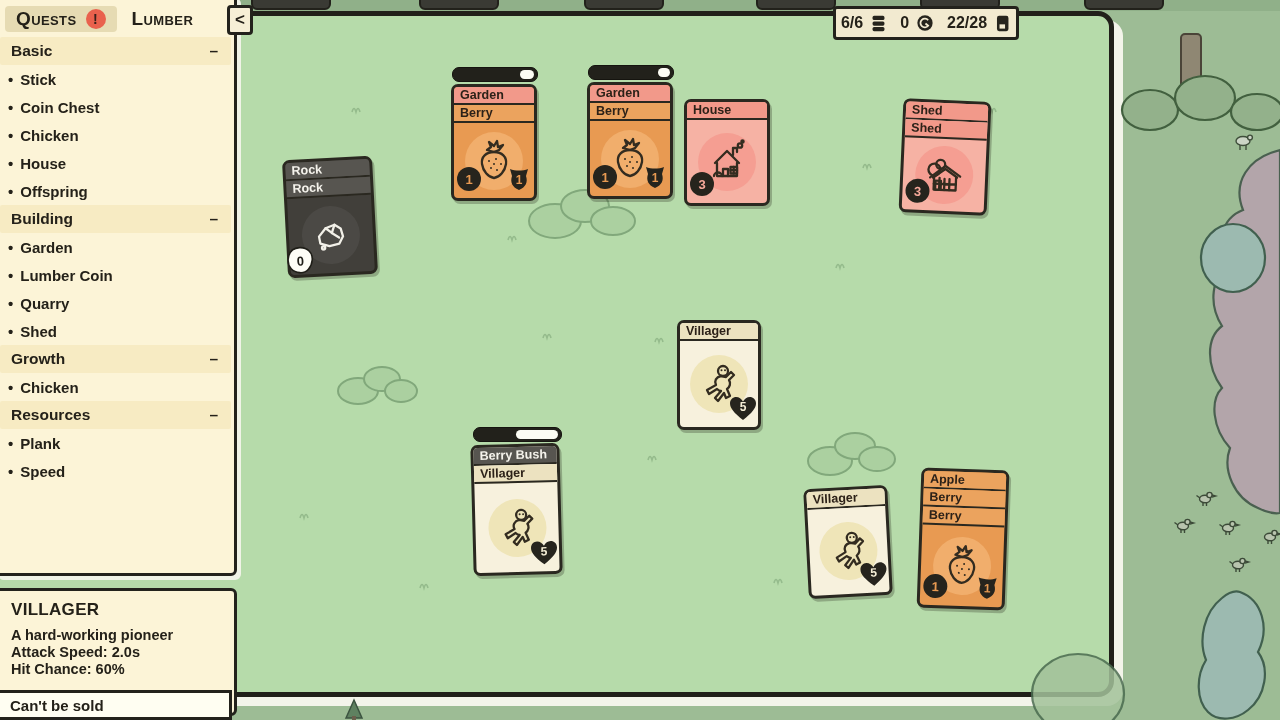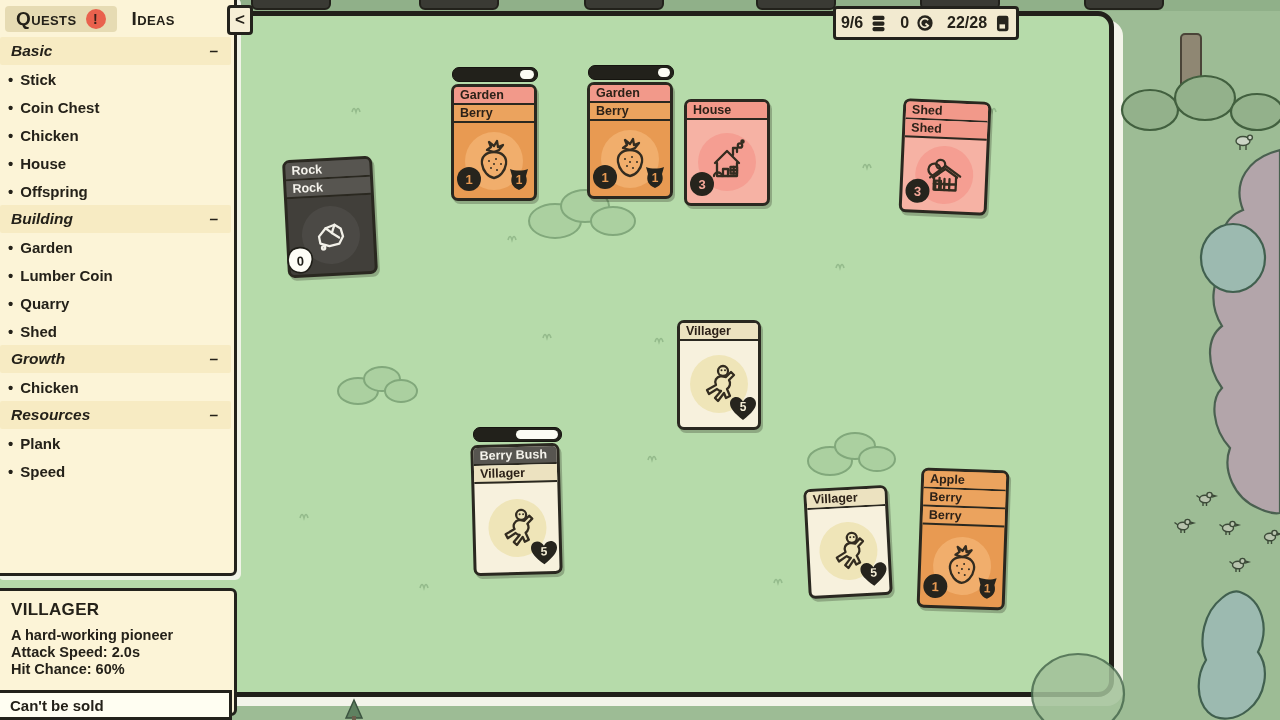--- a/index.html
+++ b/index.html
@@ -41,21 +41,21 @@
   #sidebar{position:absolute;left:-6px;top:-6px;width:243px;height:582px;background:#fcf4d7;
            border:3px solid #23221c;border-radius:6px;box-shadow:4px 4px 0 0 rgba(243,244,234,.95);
            z-index:7;box-sizing:border-box;}
   #tabs{display:flex;align-items:center;gap:4px;padding:9px 4px 5px 8px;}
   .tab{font-size:19px;font-variant:small-caps;letter-spacing:.4px;display:flex;align-items:center;
        gap:9px;padding:2px 11px;border-radius:4px;cursor:default;}
   .tab.active{background:#e6dbb3;}
   .alert{width:20px;height:20px;border-radius:50%;background:#e9614d;color:#38201a;font-size:14px;
          line-height:20px;text-align:center;font-variant:normal;}
   .sect{height:28px;background:#f7ebc3;display:flex;justify-content:space-between;align-items:center;
-        padding:0 13px 0 11px;font-size:15.5px;margin:0 3px;border-radius:2px;font-style:italic;}
+        padding:0 13px 0 11px;font-size:15.5px;margin:0 3px;border-radius:2px;}
   .item{height:28px;display:flex;align-items:center;padding-left:11px;font-size:15px;}
   .item .bullet{margin-right:7px;}
   #collapse-btn{position:absolute;left:227px;top:5px;width:26px;height:30px;background:#f6efd6;
                 border:3px solid #23221c;border-radius:4px;font-size:17px;display:flex;align-items:center;
                 justify-content:center;z-index:8;box-sizing:border-box;}
   
   #info{position:absolute;left:-6px;top:588px;width:243px;height:128px;background:#fcf4d7;
         border:3px solid #23221c;border-radius:6px;z-index:7;box-sizing:border-box;}
   #info .title{font-size:17px;padding:9px 12px 3px 14px;letter-spacing:.3px;}
   #info .desc{font-size:14.5px;padding:4px 12px 0 14px;font-weight:700;}
@@ -376,21 +376,21 @@
     <text x="13" y="18" text-anchor="middle" font-size="13" font-weight="bold" fill="#e89a52" font-family="Liberation Sans,sans-serif">1</text>
           </svg></div>
         <div class="badge" style="right: 2px; bottom: 2px;"><svg width="26" height="26" viewBox="0 0 26 26">
     <path d="M4 3 C9 5 17 5 22 3 L20 10 C22 16 20 21 13 24 C6 21 4 16 6 10 Z" fill="#26241d"></path>
     <text x="13" y="17.5" text-anchor="middle" font-size="12" font-weight="bold" fill="#e89a52" font-family="Liberation Sans,sans-serif">1</text>
           </svg></div>
       </div>
     </div>
 
   <div id="hud">
-    <span>9/6</span>
+    <span>6/6</span>
     <svg width="17" height="19" viewBox="0 0 20 22">
       <rect x="3" y="2" width="14" height="5" rx="1.8" fill="#26241d"></rect>
       <rect x="3" y="8.5" width="14" height="5" rx="1.8" fill="#26241d"></rect>
       <rect x="3" y="15" width="14" height="5" rx="1.8" fill="#26241d"></rect>
     </svg>
     <span style="margin-left:6px;">0</span>
     <svg width="18" height="18" viewBox="0 0 20 20">
       <circle cx="10" cy="10" r="8.5" fill="#26241d"></circle>
       <path d="M13.5 7 A4.8 4.8 0 1 0 13.5 13 L10.5 10.5" stroke="#f2ead0" stroke-width="2" fill="none"></path>
     </svg>
@@ -402,21 +402,21 @@
   </div>
 
 
   <div id="sidebar">
     <div id="tabs">
         <div class="tab active">
           <span>Quests</span>
           <span class="alert">!</span>
         </div>
         <div class="tab">
-          <span>Ideas</span>
+          <span>Lumber</span>
         </div>
       </div>
     <div id="quest-list">
         <div class="sect">
           <span>Basic</span>
           <span>–</span>
         </div>
         <div class="item">
           <span class="bullet">•</span>
           <span>Stick</span>

